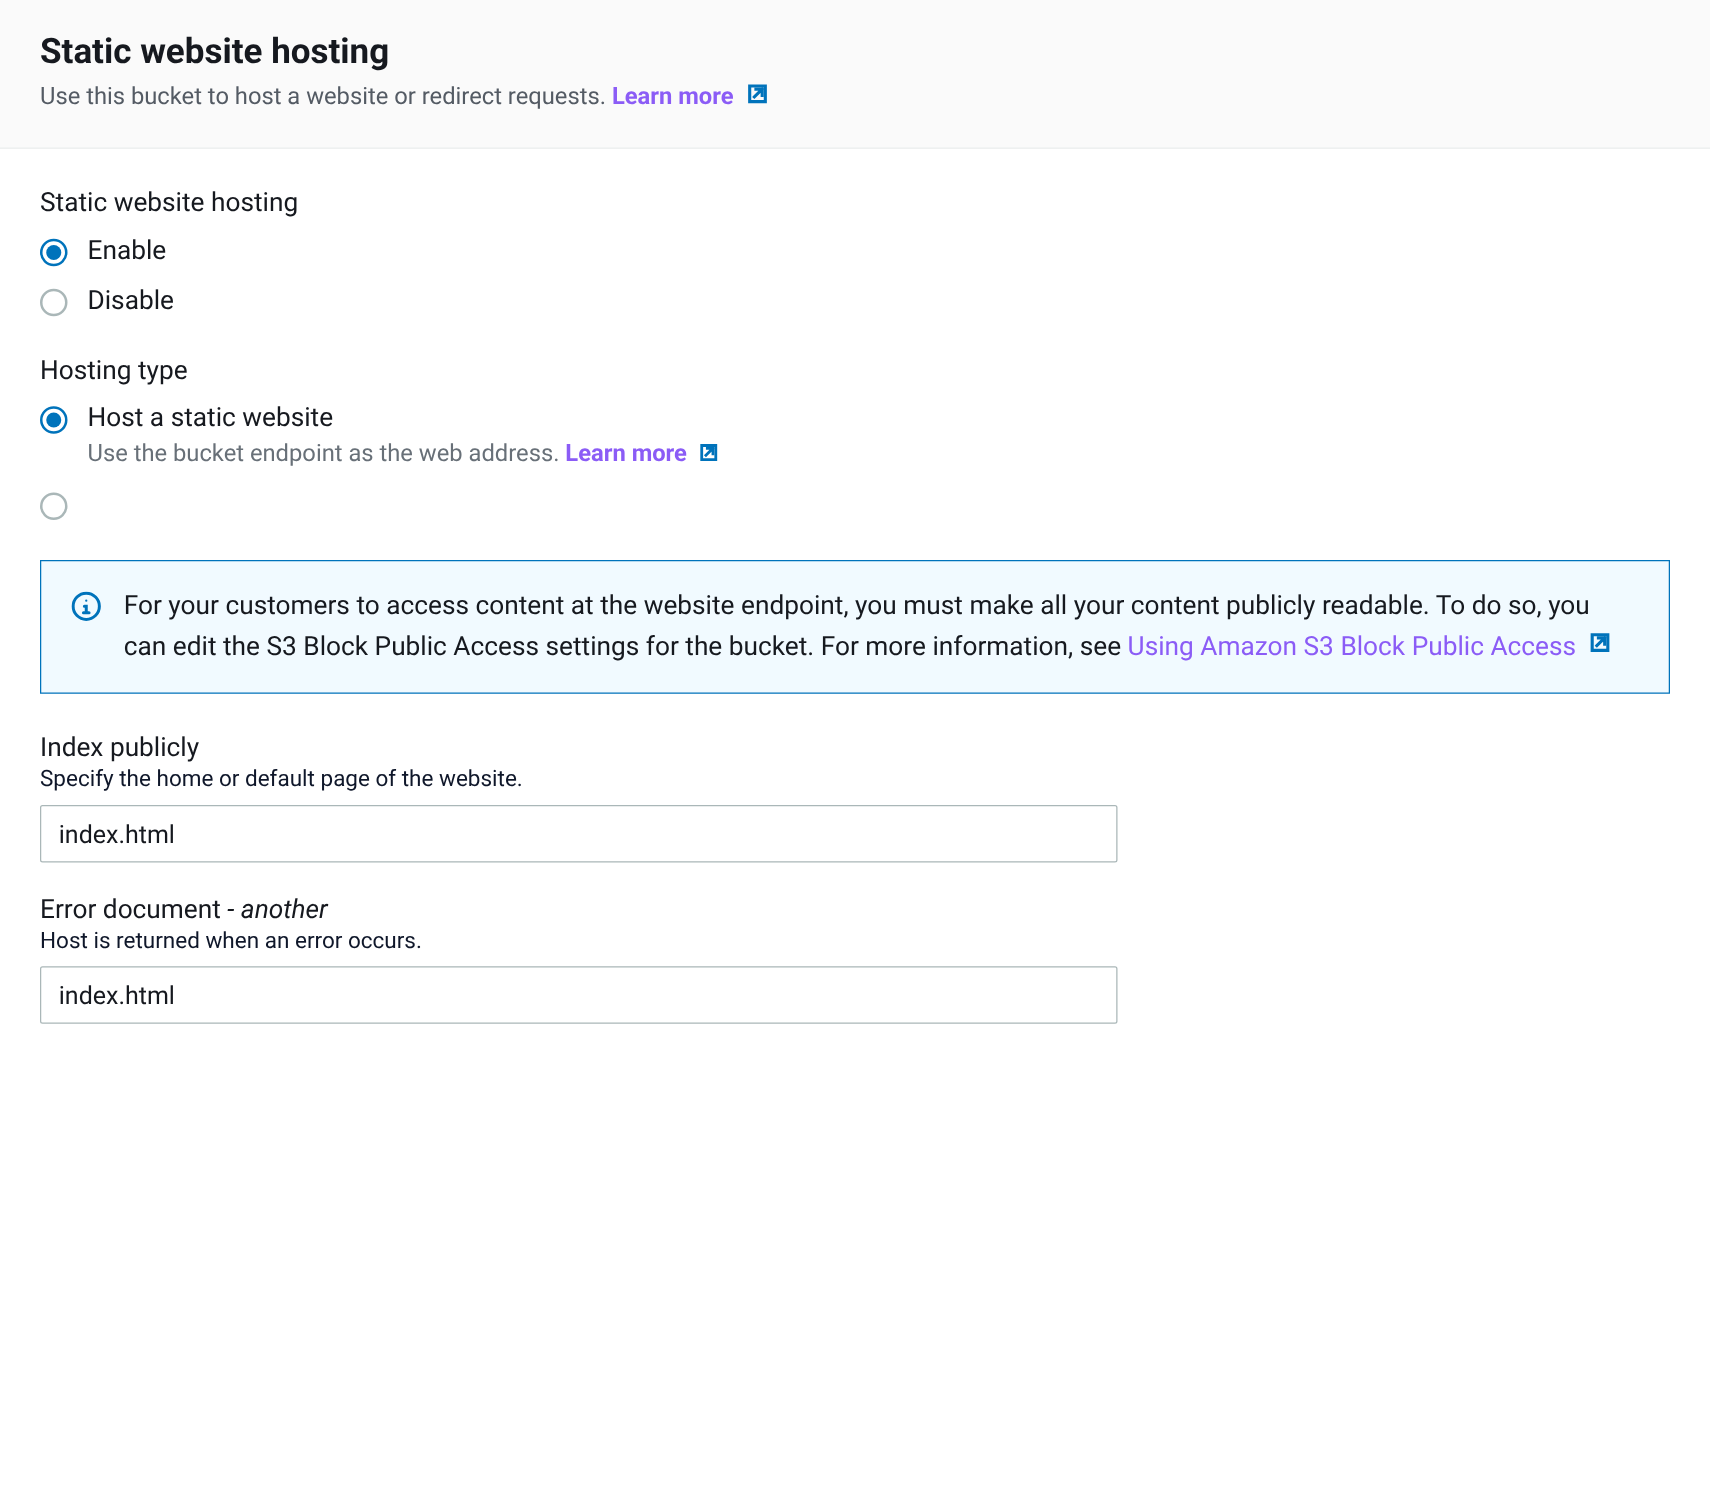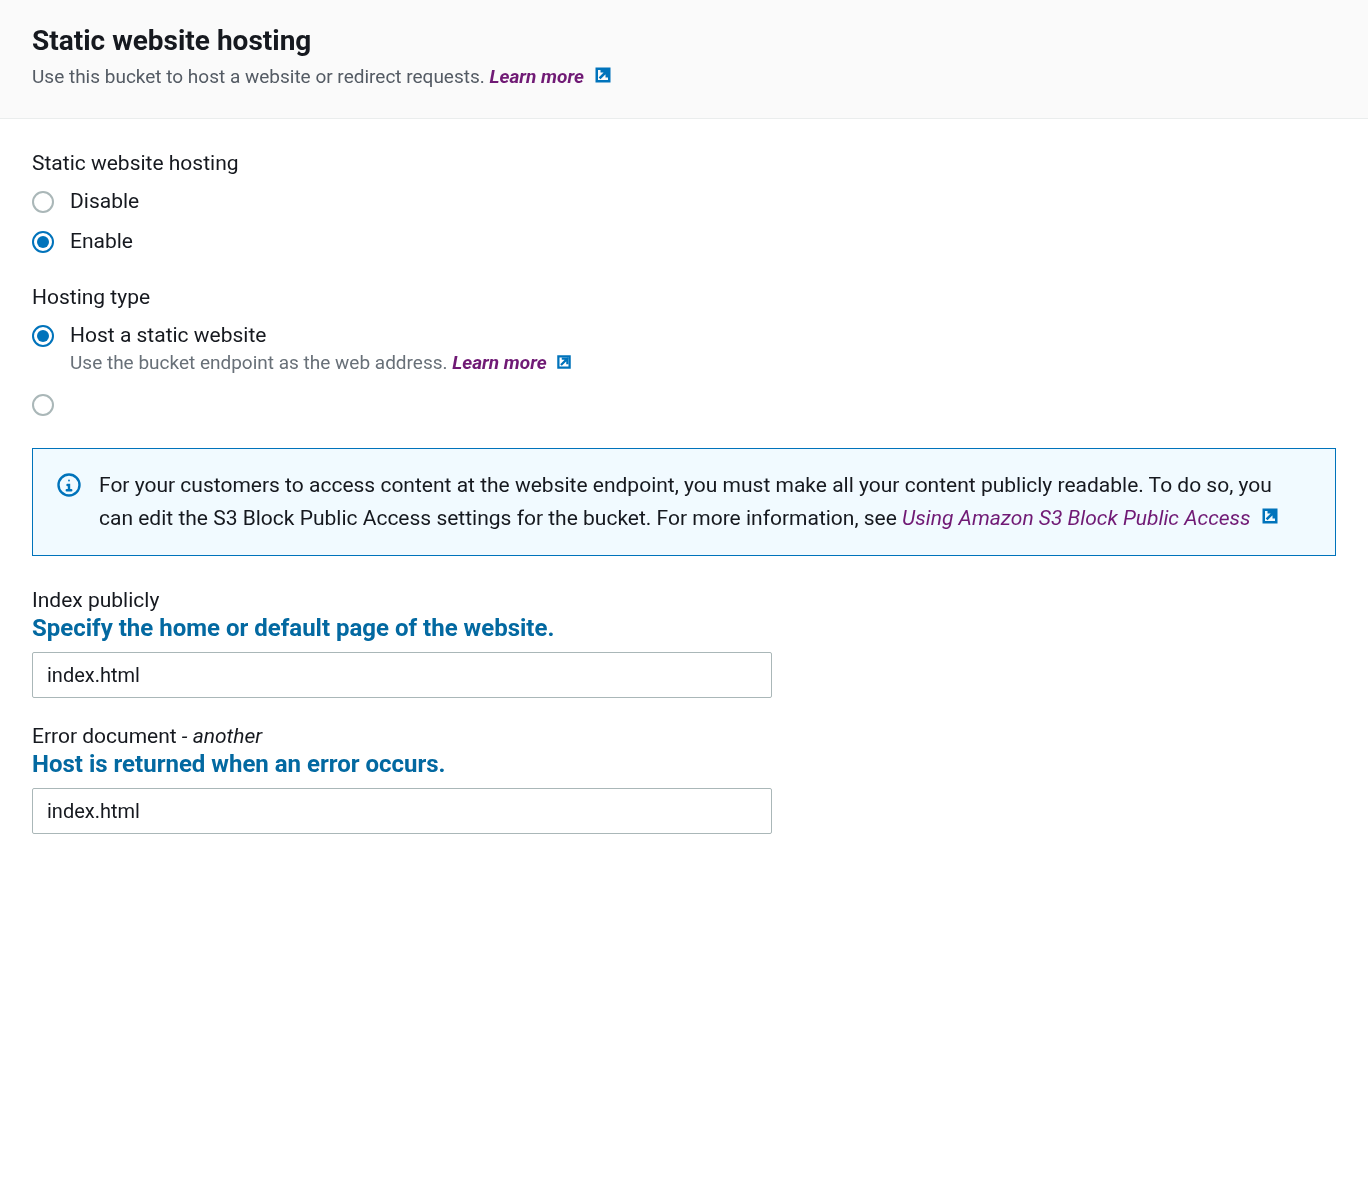--- a/index.html
+++ b/index.html
@@ -18,25 +18,24 @@
       font-size: 28px;
       font-weight: 700;
       color: #16191f;
       margin-bottom: 8px;
     }
     .header-desc {
       font-size: 19px;
       color: #545b64;
     }
     .link {
-      color: #701a75;
+      color: #8b5cf6;
       font-weight: 700;
       text-decoration: none;
       cursor: pointer;
-      font-style: italic;
     }
     .link.normal-weight {
       font-weight: 400;
       text-align: center;
     }
     .external-icon {
       display: inline-block;
       vertical-align: middle;
       margin-left: 4px;
     }
@@ -117,27 +116,26 @@
     .input-label {
       font-size: 21px;
       color: #16191f;
       margin-bottom: 2px;
     }
     .input-label .optional {
       font-style: italic;
       font-weight: 400;
     }
     .input-hint {
-      font-size: 24px;
-      color: #0369a1;
+      font-size: 18px;
+      color: #0f172a;
       margin-bottom: 10px;
-      font-weight: bold;
     }
     .text-input {
-      width: 740px;
+      width: 862px;
       max-width: 100%;
       padding: 10px 14px;
       font-size: 20px;
       border: 1px solid #aab7b8;
       border-radius: 2px;
       color: #16191f;
       font-family: inherit;
     }
   </style>
 </head>
@@ -157,29 +155,29 @@
       </span>
     </a>
   </div>
 </div>
 
 <div class="content">
 
   <div class="field-group">
     <div class="field-label">Static website hosting</div>
     <div class="radio-option">
+      <div class="radio-circle selected"></div>
+      <div>
+        <div class="radio-label">Enable</div>
+      </div>
+    </div>
+    <div class="radio-option">
       <div class="radio-circle"></div>
       <div>
         <div class="radio-label">Disable</div>
-      </div>
-    </div>
-    <div class="radio-option">
-      <div class="radio-circle selected"></div>
-      <div>
-        <div class="radio-label">Enable</div>
       </div>
     </div>
   </div>
 
   <div class="field-group">
     <div class="field-label">Hosting type</div>
     <div class="radio-option">
       <div class="radio-circle selected"></div>
       <div>
         <div class="radio-label">Host a static website</div>

